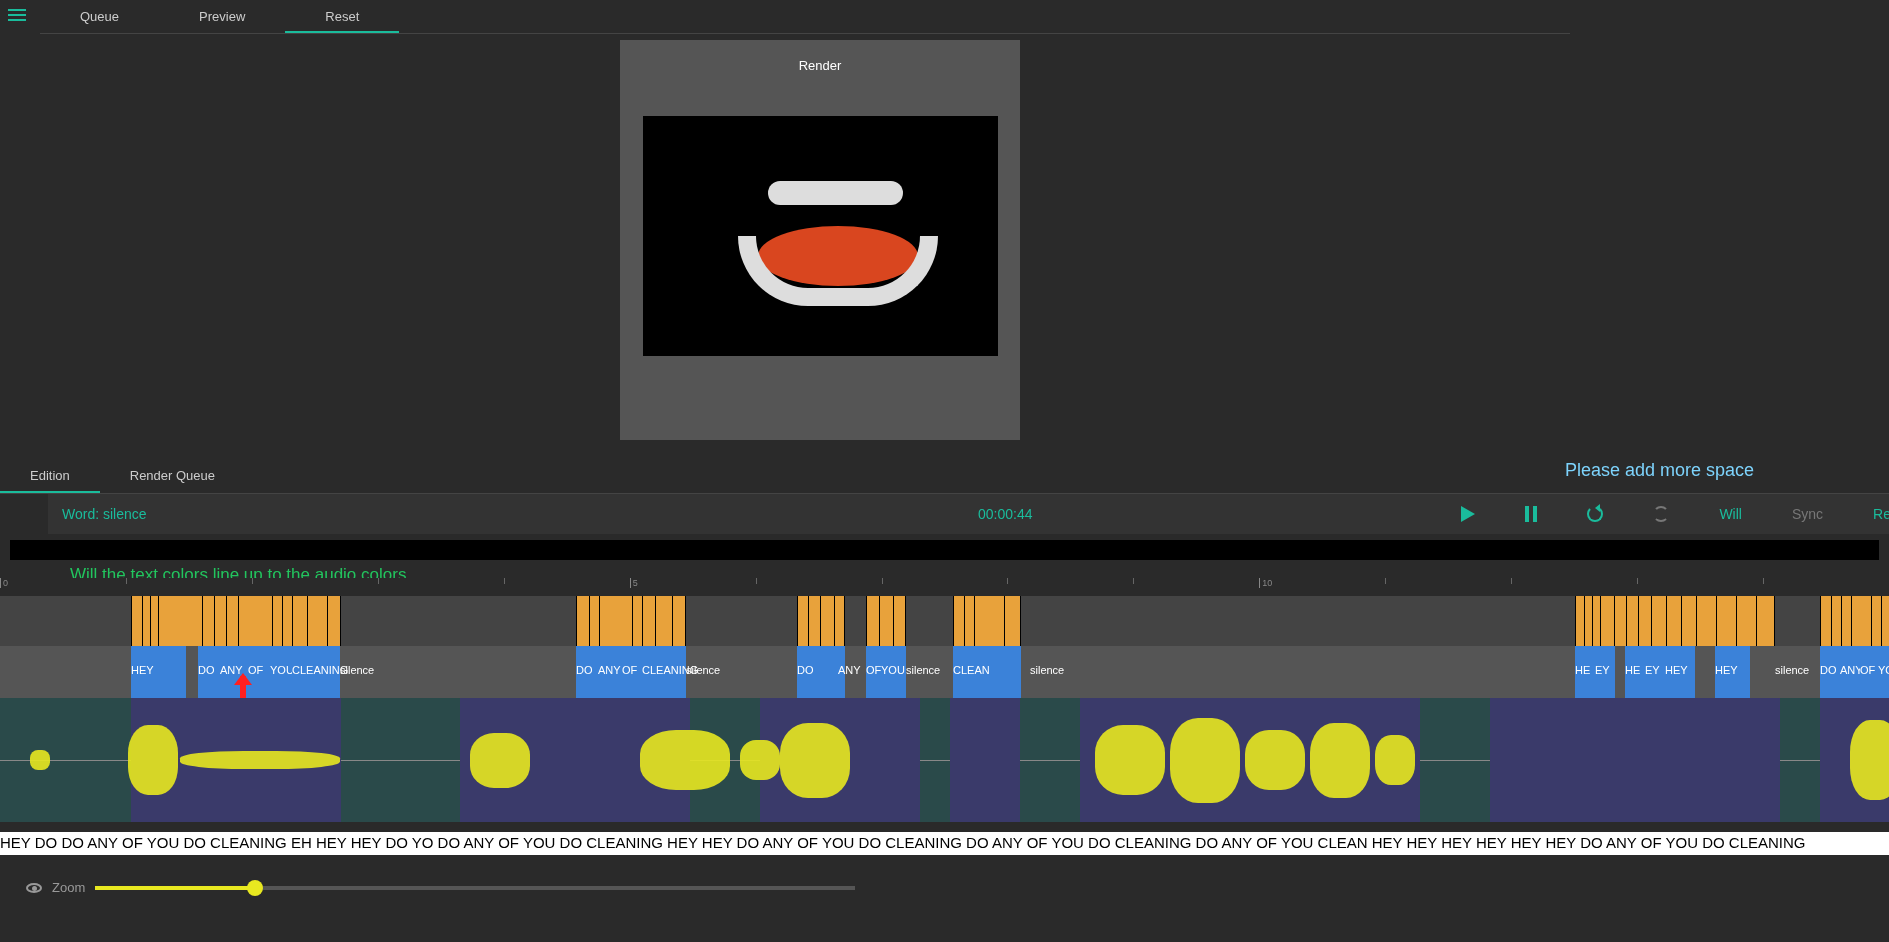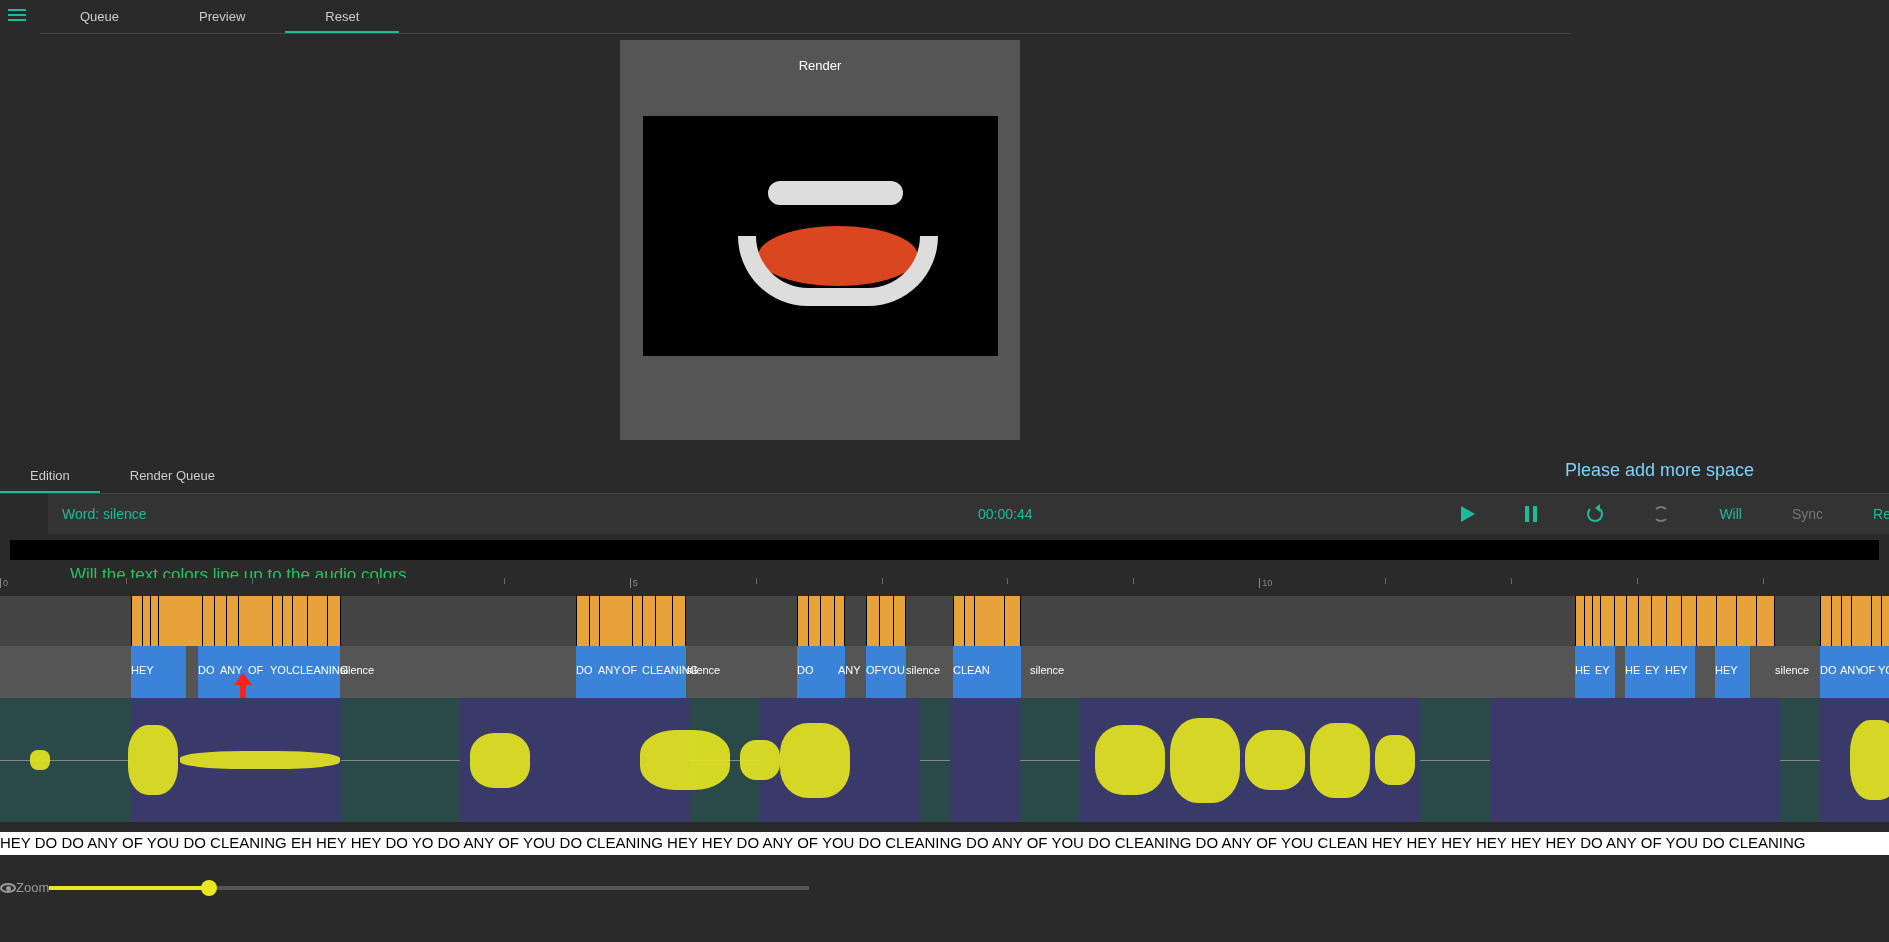--- a/index.html
+++ b/index.html
@@ -58,21 +58,21 @@
   .seg-blue { position:absolute; top:0; height:100%; background:#3b82d9; }
   .seg-label { position:absolute; top:18px; font-size:11px; color:#fff; white-space:nowrap; overflow:hidden; }
 
   .track-wave { position: absolute; top: 698px; left: 0; right: 0; height: 124px; background: #2a4a4a; overflow:hidden; }
   .wave-bg { position:absolute; top:0; height:100%; background:#3a3a6a; }
   .wave-mid { position:absolute; top:62px; left:0; right:0; height:1px; background:#888; }
   .wave-blob { position:absolute; top:30px; height:64px; background:#e8e820; border-radius:40%; opacity:0.9; }
 
   .transcript { position: absolute; top: 832px; left: 0; right: 0; background: #fff; color: #000; font-size: 15px; padding: 2px 0 2px 0; line-height: 1.25; }
 
-  .zoom-bar { position: absolute; top: 880px; left: 0; display:flex; align-items:center; }
+  .zoom-bar { position: absolute; top: 880px; left: 26px; display:flex; align-items:center; gap:10px; }
   .eye { width:16px; height:10px; border:2px solid #999; border-radius:50%; position:relative; }
   .eye::after { content:''; position:absolute; top:1px; left:4px; width:5px; height:5px; background:#999; border-radius:50%; }
   .zoom-label { font-size:13px; color:#999; }
   .slider { position:relative; width:760px; height:4px; background:#555; }
   .slider-fill { position:absolute; left:0; top:0; height:100%; background:#e8e820; }
   .slider-handle { position:absolute; top:-6px; width:16px; height:16px; background:#e8e820; border-radius:50%; }
 </style>
 </head>
 <body>
 

